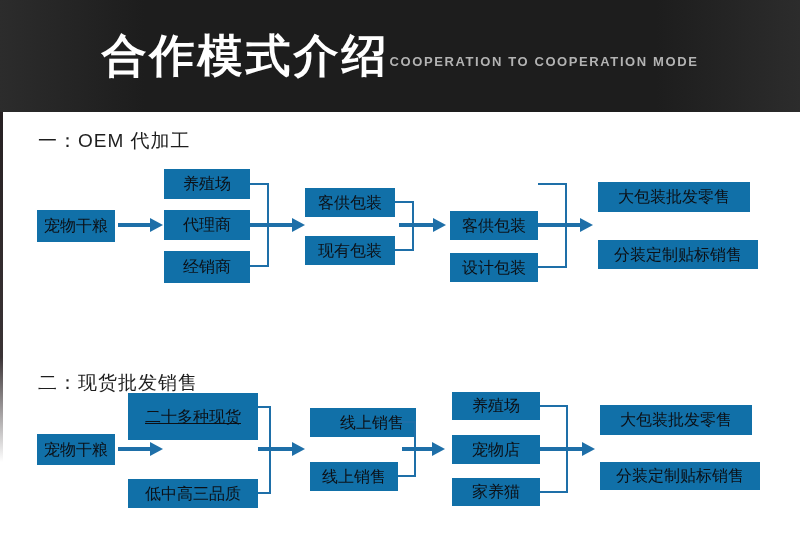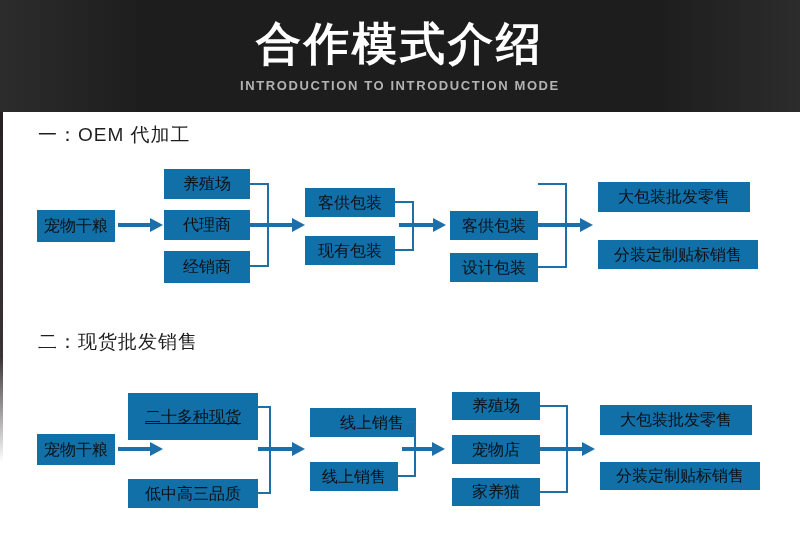--- a/index.html
+++ b/index.html
@@ -1,21 +1,21 @@
 <!DOCTYPE html>
 <html style="--box-blue: #1170a8; --line-blue: #1e6fa8; --sub-gray: #b3b3b3; --node-text: #0c1016;"><head>
 <meta charset="utf-8">
 <style>
   html,body{margin:0;padding:0;background:#fff;}
   .page{position:relative;width:800px;height:540px;background:#ffffff;overflow:hidden;
         font-family:"Liberation Sans","DejaVu Sans",sans-serif;}
   
   .hdr{position:absolute;left:0;top:0;width:800px;height:112px;
        background:linear-gradient(90deg,#2c2c2c 0%,#1d1d1d 18%,#1d1d1d 82%,#2c2c2c 100%);
-       display:flex;flex-direction:column;align-items:center;justify-content:center;}
+       display:flex;flex-direction:row;align-items:center;justify-content:center;}
   .hdr h1{margin:0;color:#ffffff;font-size:45px;font-weight:bold;letter-spacing:3px;line-height:1.1;}
   .hdr .sub{margin-top:10px;color:var(--sub-gray,#b3b3b3);font-size:13px;font-weight:bold;letter-spacing:1.6px;}
   
   .sec-h{position:absolute;font-size:19px;color:#1e1e1e;letter-spacing:1px;}
   
   .node{position:absolute;background:var(--box-blue,#1170a8);color:var(--node-text,#0c1016);
         font-size:16px;display:flex;align-items:center;justify-content:center;
         line-height:1;white-space:nowrap;}
   
   .thin{position:absolute;background:var(--line-blue,#1e6fa8);}
@@ -28,25 +28,25 @@
   .edge{position:absolute;left:0;top:112px;width:3px;height:350px;
         background:linear-gradient(180deg,#262022 0%,#3a3335 70%,rgba(255,255,255,0) 100%);}
 </style>
 </head>
 <body>
 
 <div class="page">
 
   <div class="hdr">
     <h1>合作模式介绍</h1>
-    <div class="sub">INTRODUCTION TO INTRODUCTION MODE</div>
+    <div class="sub">COOPERATION TO COOPERATION MODE</div>
   </div>
   <div class="edge"></div>
 
-  <div class="sec-h" style="left:38px;top:122px;">一：OEM 代加工</div>
+  <div class="sec-h" style="left:38px;top:128px;">一：OEM 代加工</div>
 
   <div class="node" style="left:37px;top:210px;width:78px;height:32px;">宠物干粮</div>
 
   <div class="shaft" style="left:118px;top:223px;width:32px;"></div>
   <div class="ahead" style="left:150px;top:218px;"></div>
 
   <div class="node" style="left:164px;top:169px;width:86px;height:30px;">养殖场</div>
   <div class="node" style="left:164px;top:210px;width:86px;height:30px;">代理商</div>
   <div class="node" style="left:164px;top:251px;width:86px;height:32px;">经销商</div>
 
@@ -70,21 +70,21 @@
 
   <div class="thin h" style="left:538px;top:183px;width:29px;"></div>
   <div class="thin h" style="left:538px;top:266px;width:29px;"></div>
   <div class="thin v" style="left:565px;top:183px;height:85px;"></div>
   <div class="shaft" style="left:538px;top:223px;width:42px;"></div>
   <div class="ahead" style="left:580px;top:218px;"></div>
 
   <div class="node" style="left:598px;top:182px;width:152px;height:30px;">大包装批发零售</div>
   <div class="node" style="left:598px;top:240px;width:160px;height:29px;">分装定制贴标销售</div>
 
-  <div class="sec-h" style="left:38px;top:329px;">二：现货批发销售</div>
+  <div class="sec-h" style="left:38px;top:370px;">二：现货批发销售</div>
 
   <div class="node" style="left:37px;top:434px;width:78px;height:31px;">宠物干粮</div>
 
   <div class="shaft" style="left:118px;top:447px;width:32px;"></div>
   <div class="ahead" style="left:150px;top:442px;"></div>
 
   <div class="node" style="left:128px;top:393px;width:130px;height:47px;text-decoration:underline;">二十多种现货</div>
   <div class="node" style="left:128px;top:479px;width:130px;height:29px;">低中高三品质</div>
 
   <div class="thin h" style="left:258px;top:406px;width:13px;"></div>

